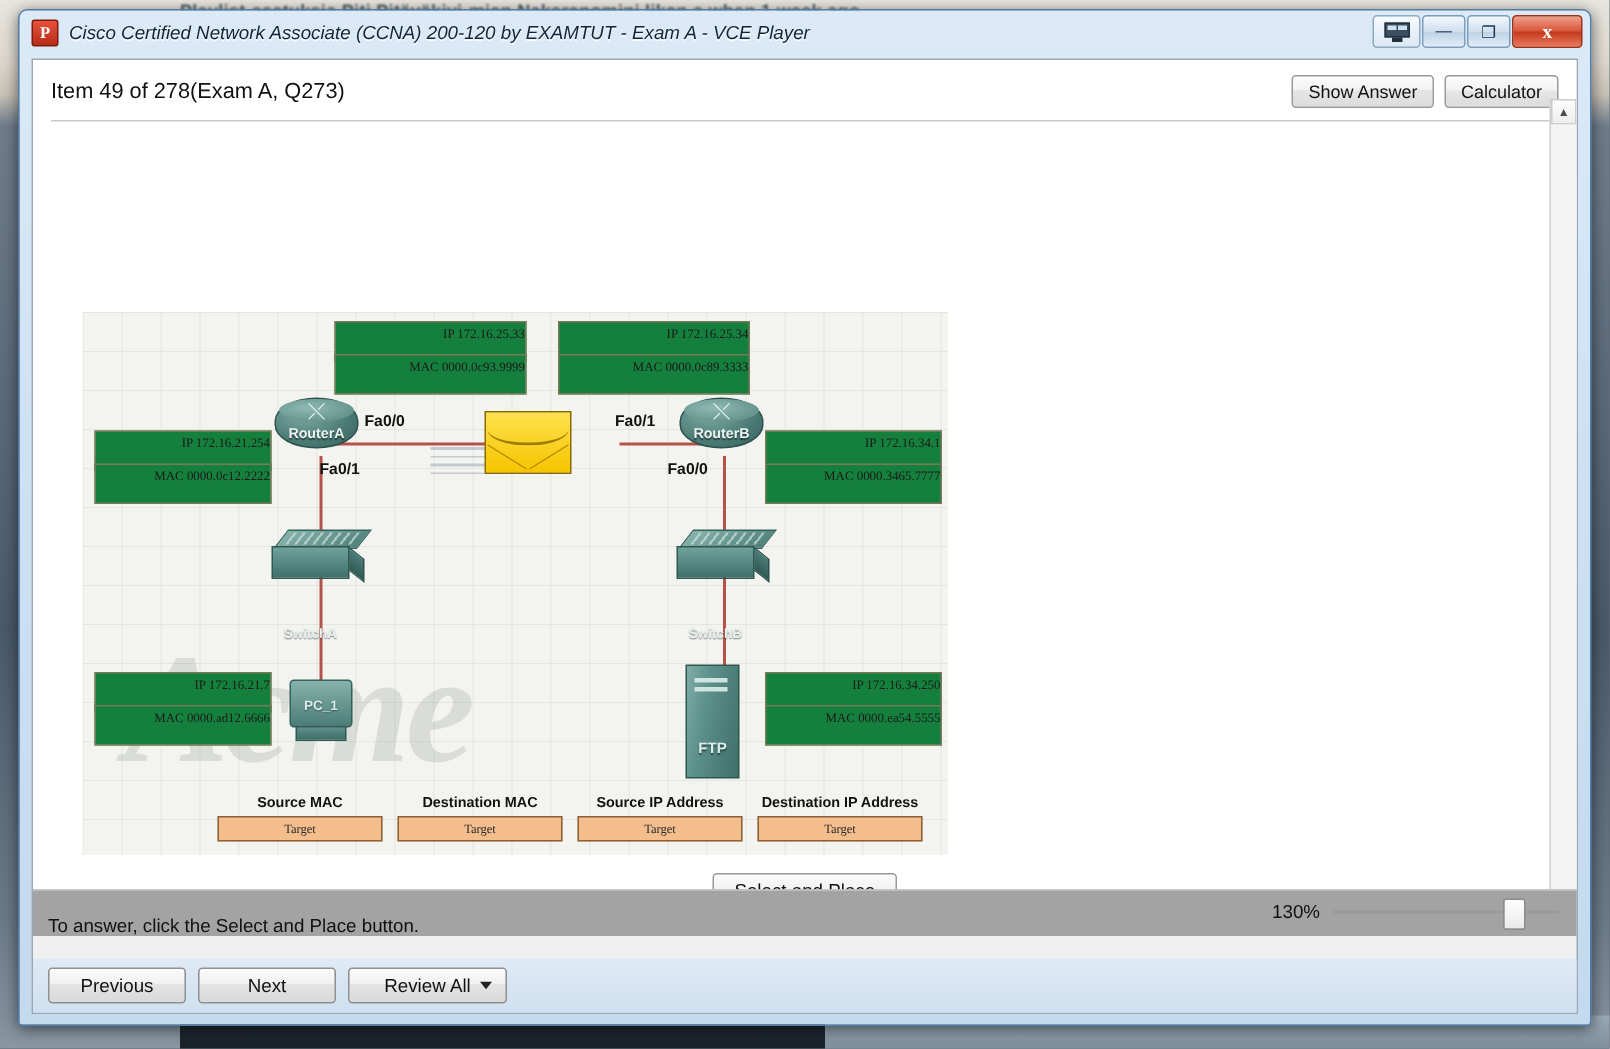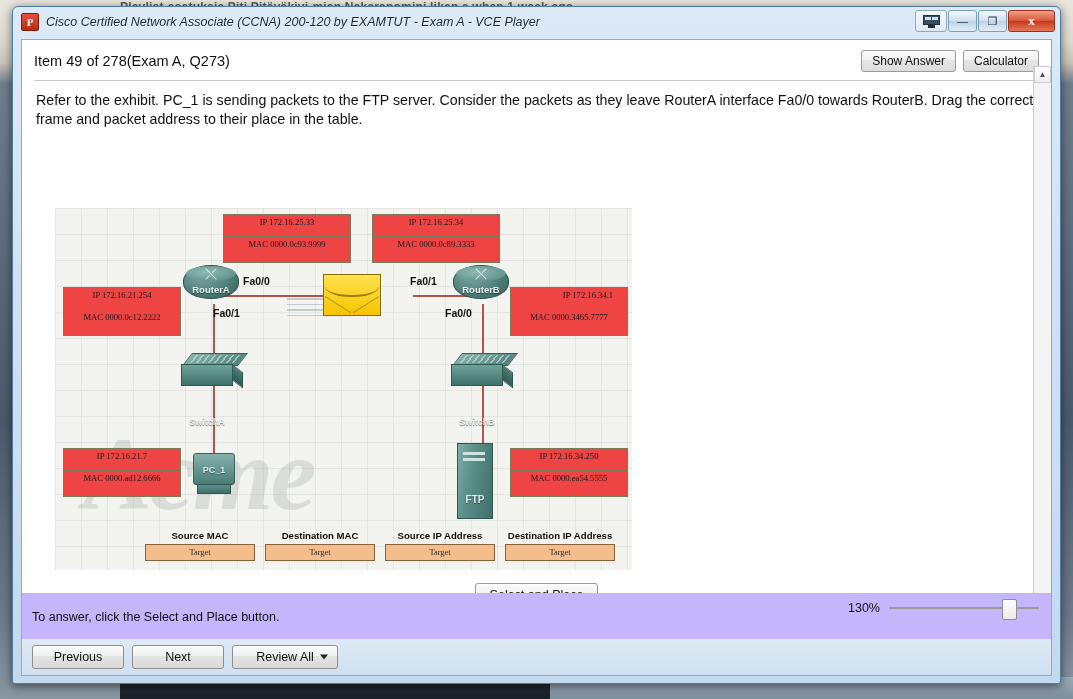--- a/index.html
+++ b/index.html
@@ -190,25 +190,25 @@
     position:absolute;
     color: rgba(150,160,155,.28);
     font-family: "Liberation Serif", serif;
     font-weight: bold;
     user-select:none;
   }
   #wm-acme { left: 28px; top: 265px; font-size: 104px; font-style: italic; transform: translateY(-50%); letter-spacing:-3px;}
 
   .lbl {
     position:absolute;
-    background: #ef4444;
+    background: #15803d;
     border: 1px solid #7a7a5a;
     font-size: 8.6px;
     color: #1a1a1a;
-    text-align:center;
+    text-align:right;
     line-height: 15px;
     height: 27px;
     box-sizing: border-box;
     font-family: "Liberation Serif", serif;
     white-space: nowrap;
     overflow:hidden;
   }
 
   .iface {
     position:absolute;
@@ -380,24 +380,24 @@
     border:1px solid #cdcdcd; box-sizing:border-box;
     display:flex; align-items:center; justify-content:center;
     font-size:8px; color:#4a4a4a;
   }
   #sc-track { position:absolute; left:0; top:17px; right:0; bottom:17px; background:#f4f4f4; }
 
   
   #statusbar {
     position:relative;
     height:30px;
-    background:#c4b5fd;
+    background:#a3a3a3;
     border-top:1px solid #b9bfc6;
-    display:flex; align-items:flex-start;
-    padding: 16px 10px;
+    display:flex; align-items:flex-end;
+    padding: 0 10px;
   }
   #status-text { font-size:12.5px; color:#111; }
   #zoom-wrap {
     position:absolute; right:12px; top:4px;
     display:flex; align-items:center; gap:9px;
   }
   #zoom-pct { font-size:12.5px; color:#111; }
   #zoom-slider { position:relative; width:150px; height:20px; }
   #zoom-track {
     position:absolute; left:0; top:9px; width:150px; height:2px;
@@ -473,21 +473,20 @@
       <div id="qheader">
         <div id="item-counter">Item 49 of 278(Exam A, Q273)</div>
         <div id="qheader-btns">
           <div class="btn">Show Answer</div>
           <div class="btn">Calculator</div>
         </div>
       </div>
 
       <div id="qdivider"></div>
 
-      <div id="qtext">Refer to the exhibit. PC_1 is sending packets to the FTP server. Consider the packets as they leave RouterA interface Fa0/0 towards RouterB. Drag the correct frame and packet address to their place in the table.</div>
 
       <div id="exhibit">
         <div class="grid"></div>
 
         <div class="watermark" id="wm-acme">Acme</div>
 
         <div class="link" style="left:160px; top:87px; width:120px; height:1.6px;"></div>
         <div class="link" style="left:358px; top:87px; width:62px; height:1.6px;"></div>
         <div class="link" style="left:158px; top:96px; width:1.6px; height:58px;"></div>
         <div class="link" style="left:158px; top:175px; width:1.6px; height:74px;"></div>

